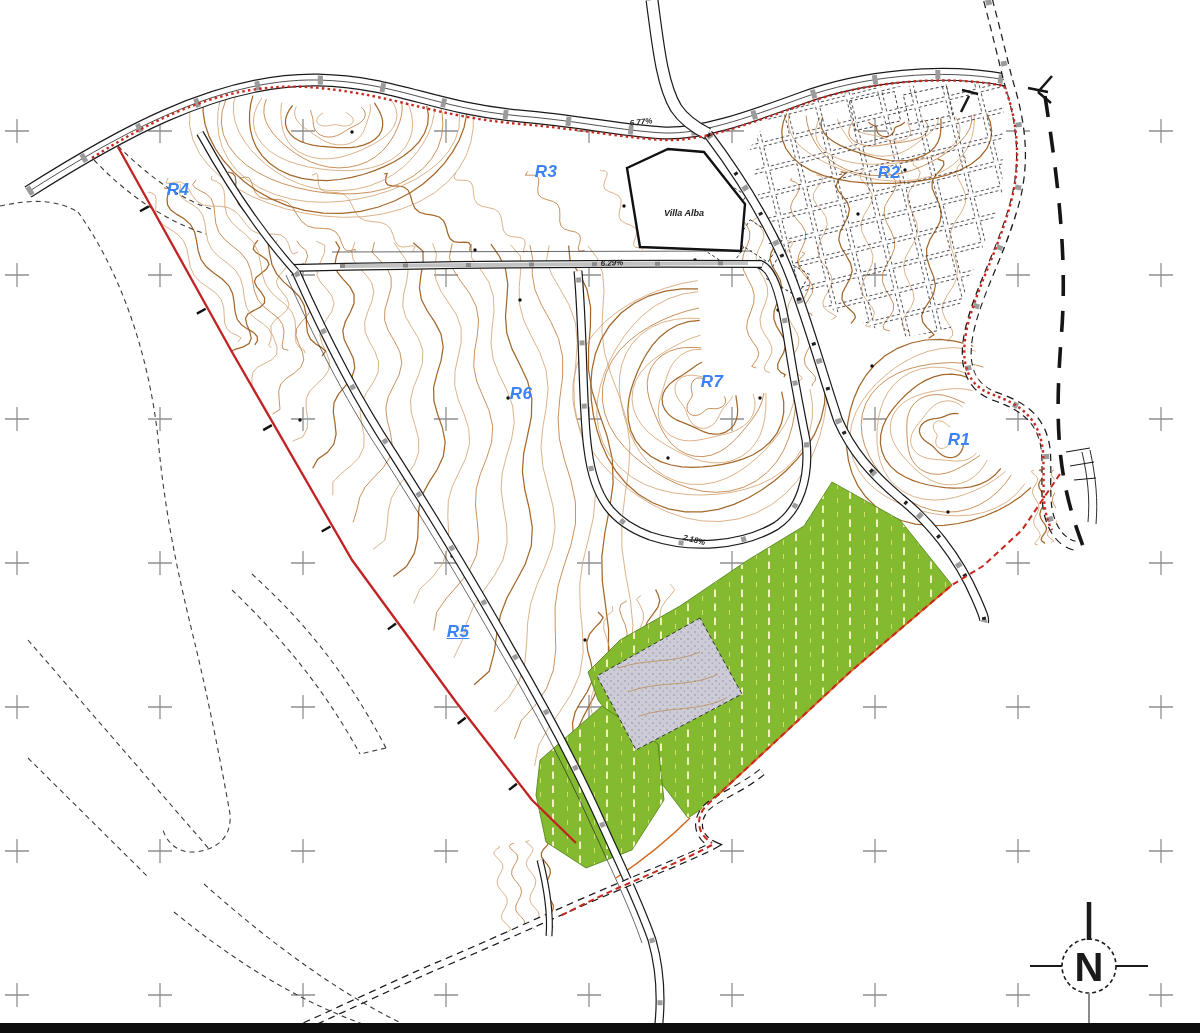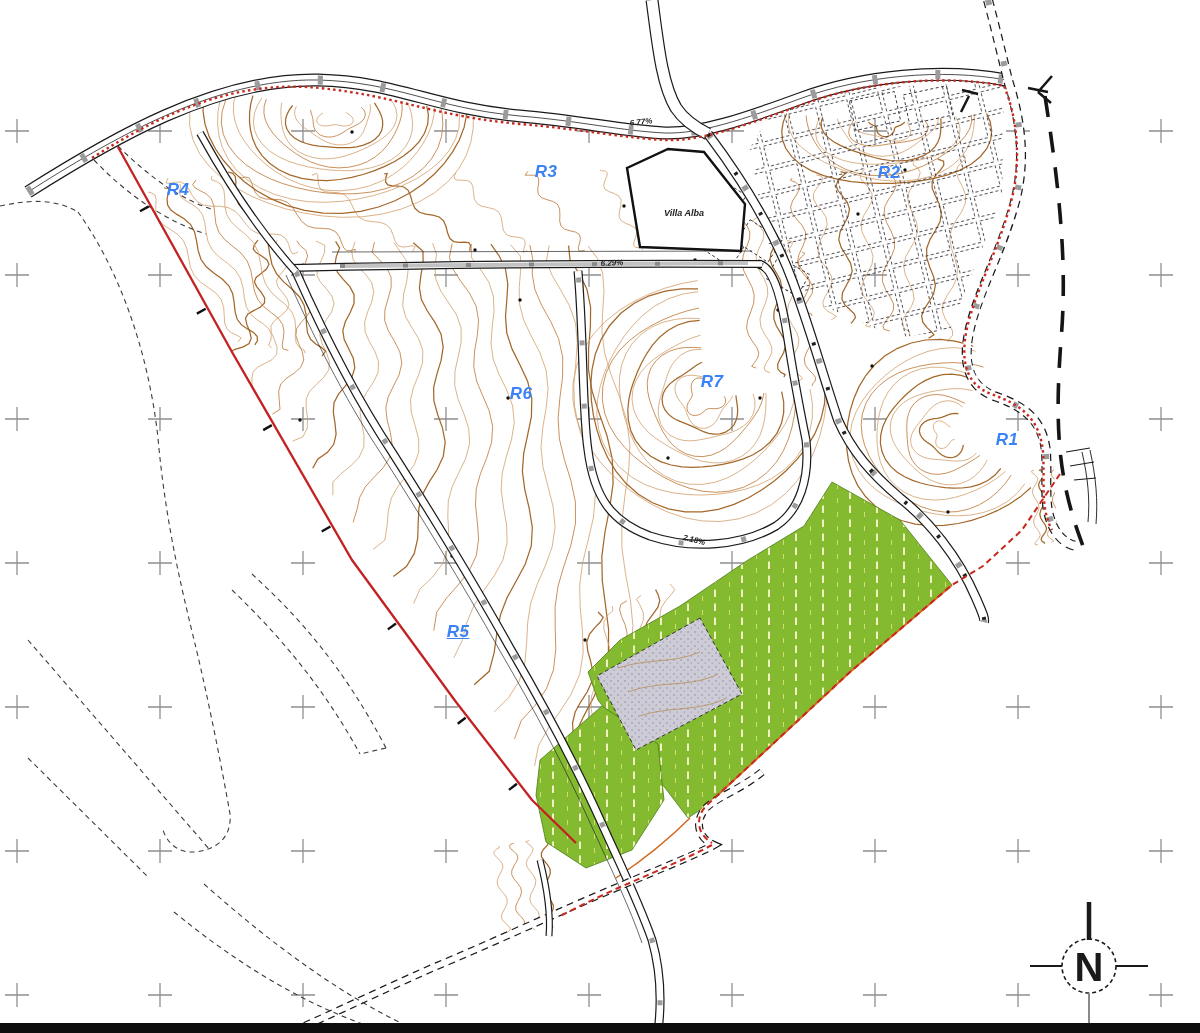--- a/index.html
+++ b/index.html
@@ -2,21 +2,21 @@
 <html><head>
 <meta charset="utf-8">
 <style>
   html,body{margin:0;padding:0;background:#ffffff;}
   #canvas{position:relative;width:1200px;height:1033px;background:#ffffff;overflow:hidden;
           font-family:"Liberation Sans",sans-serif;}
   #plan-svg{position:absolute;left:0;top:0;}
   .lbl{position:absolute;transform:translate(-50%,-50%);color:#3b82f6;font-weight:bold;
        font-style:italic;white-space:nowrap;pointer-events:none;}
   .parcel{font-size:17px;letter-spacing:.5px;}
-  .lbl-r1{left:959px;top:440px;margin-left:48px;}
+  .lbl-r1{left:959px;top:440px;}
   .lbl-r2{left:889px;top:173px;}
   .lbl-r3{left:546px;top:172px;}
   .lbl-r4{left:178px;top:190px;}
   .lbl-r5{left:458px;top:632px;text-decoration:underline;}
   .lbl-r6{left:497px;top:394px;margin-left:24px;}
   .lbl-r7{left:712px;top:382px;}
   .villa{left:684px;top:189px;font-size:9px;font-weight:bold;color:#222;margin-top:24px;}
   .slope{font-size:8px;color:#222;}
   .slope-1{left:641px;top:122px;transform:translate(-50%,-50%) rotate(-6deg);}
   .slope-2{left:612px;top:263px;transform:translate(-50%,-50%) rotate(-2deg);}

